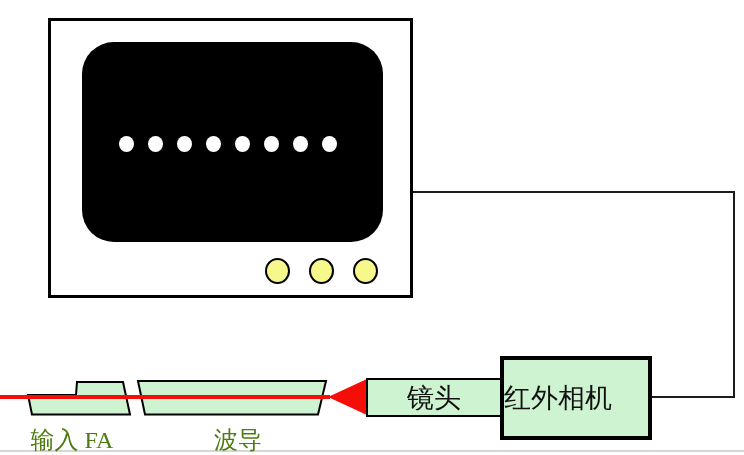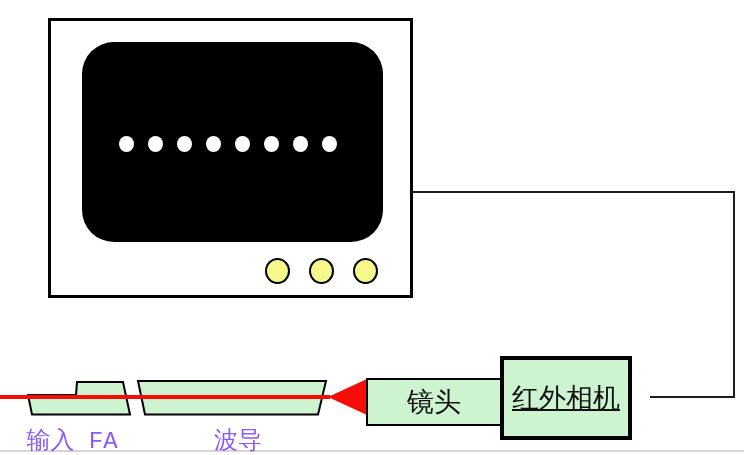--- a/index.html
+++ b/index.html
@@ -67,46 +67,45 @@
   .wire { position: absolute; background: var(--wire); z-index: 1; }
   .wire-top      { left: 411px; top: 191px; width: 323px; height: 2px; }
   .wire-right    { left: 733px; top: 191px; width: 2px;  height: 207px; }
   .wire-camera   { left: 650px; top: 396px; width: 84px; height: 2px; }
   
   .shapes { position: absolute; left: 0; top: 0; z-index: 2; }
   
   .lens-box {
     position: absolute;
     left: 366px; top: 378px;
-    width: 136px; height: 48px;
+    width: 136px; height: 39px;
     background: var(--component-fill);
     border: 2px solid var(--outline);
     box-sizing: border-box;
     display: flex; align-items: center; justify-content: center;
     font-size: 27px; color: #111;
     z-index: 3;
   }
   .camera-box {
     position: absolute;
     left: 500px; top: 356px;
-    width: 132px; height: 84px;
+    width: 152px; height: 84px;
     background: var(--component-fill);
     border: 4px solid var(--outline);
     box-sizing: border-box;
-    display: flex; align-items: center; justify-content: center;
+    display: flex; align-items: center; justify-content: flex-start;
     font-size: 27px; color: #111;
     z-index: 4;
-    text-decoration: underline;
   }
   
   .flabel {
     position: absolute;
-    font-family: Liberation Mono, monospace;
+    font-family: Liberation Serif, serif;
     font-size: 24px;
-    color: #8b5cf6;
+    color: #4d7c0f;
     text-align: center;
     white-space: nowrap;
     z-index: 3;
   }
   .label-input-fa  { left: 22px;  top: 424px; width: 100px; }
   .label-waveguide { left: 188px; top: 424px; width: 100px; }
   
   .bottom-rule {
     position: absolute;
     left: 0; top: 450px;

